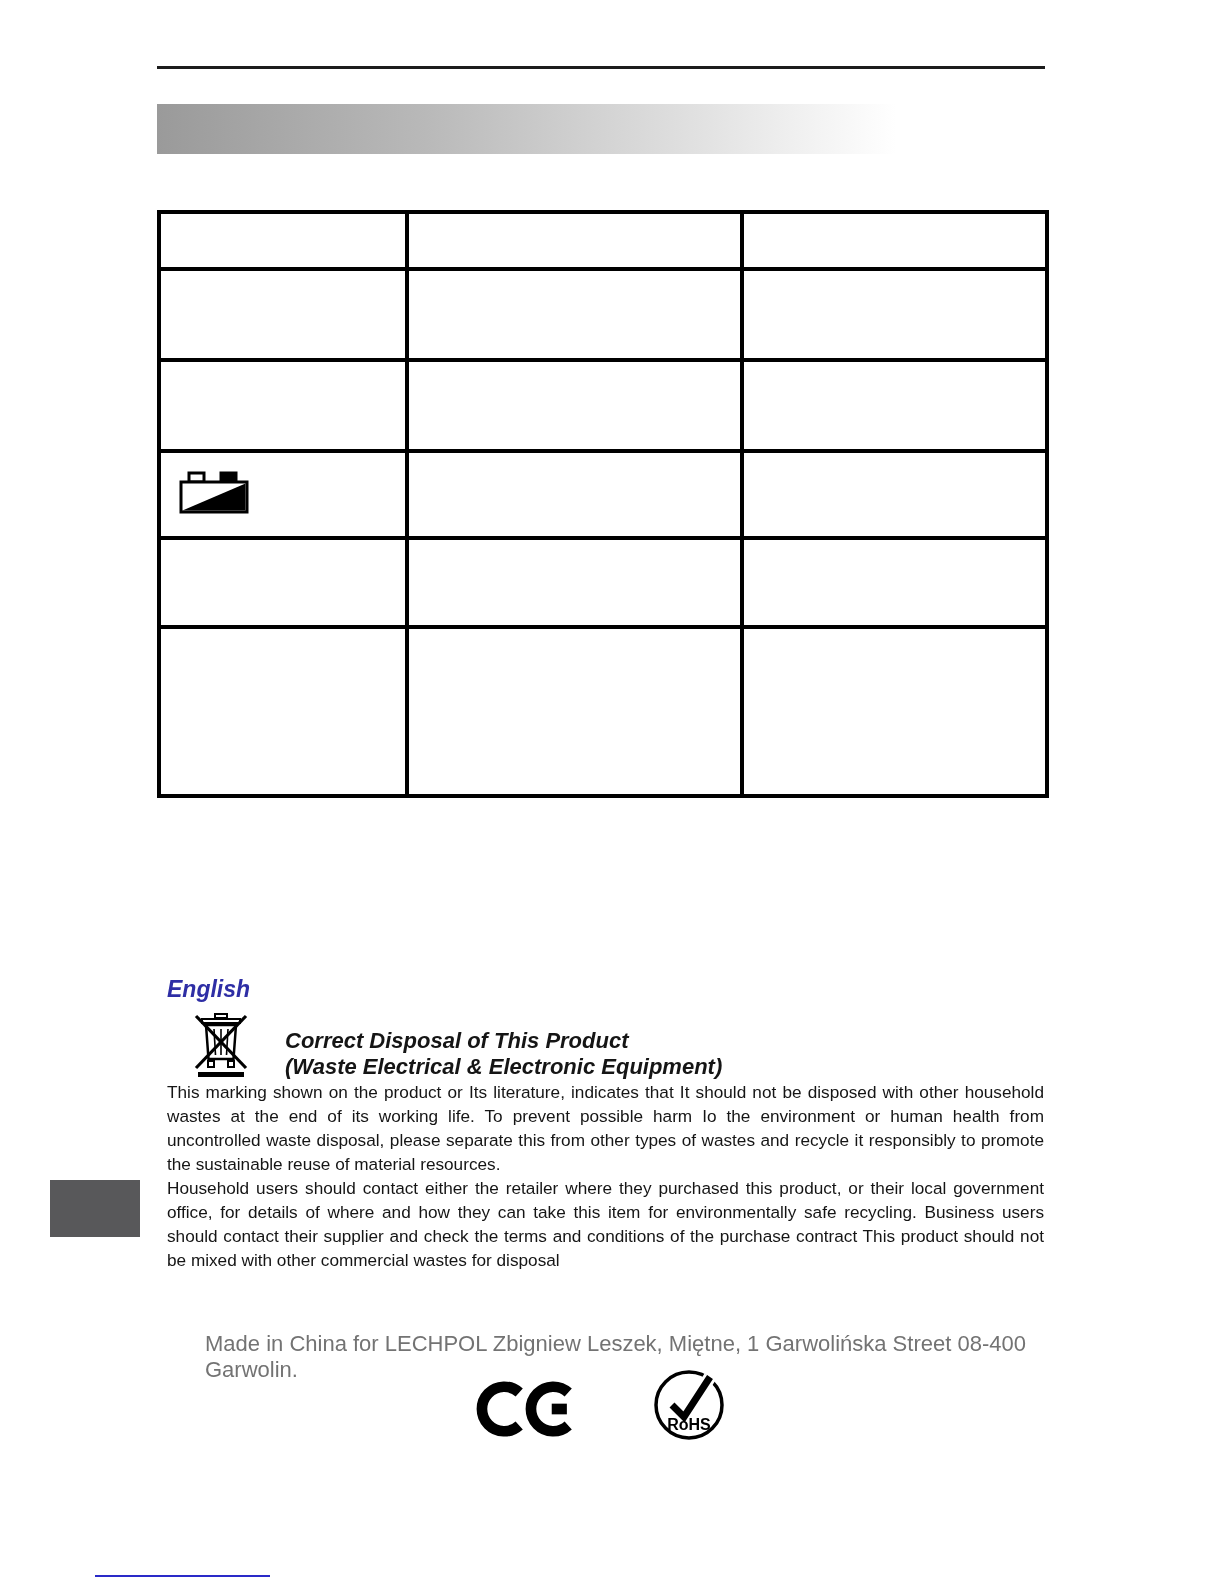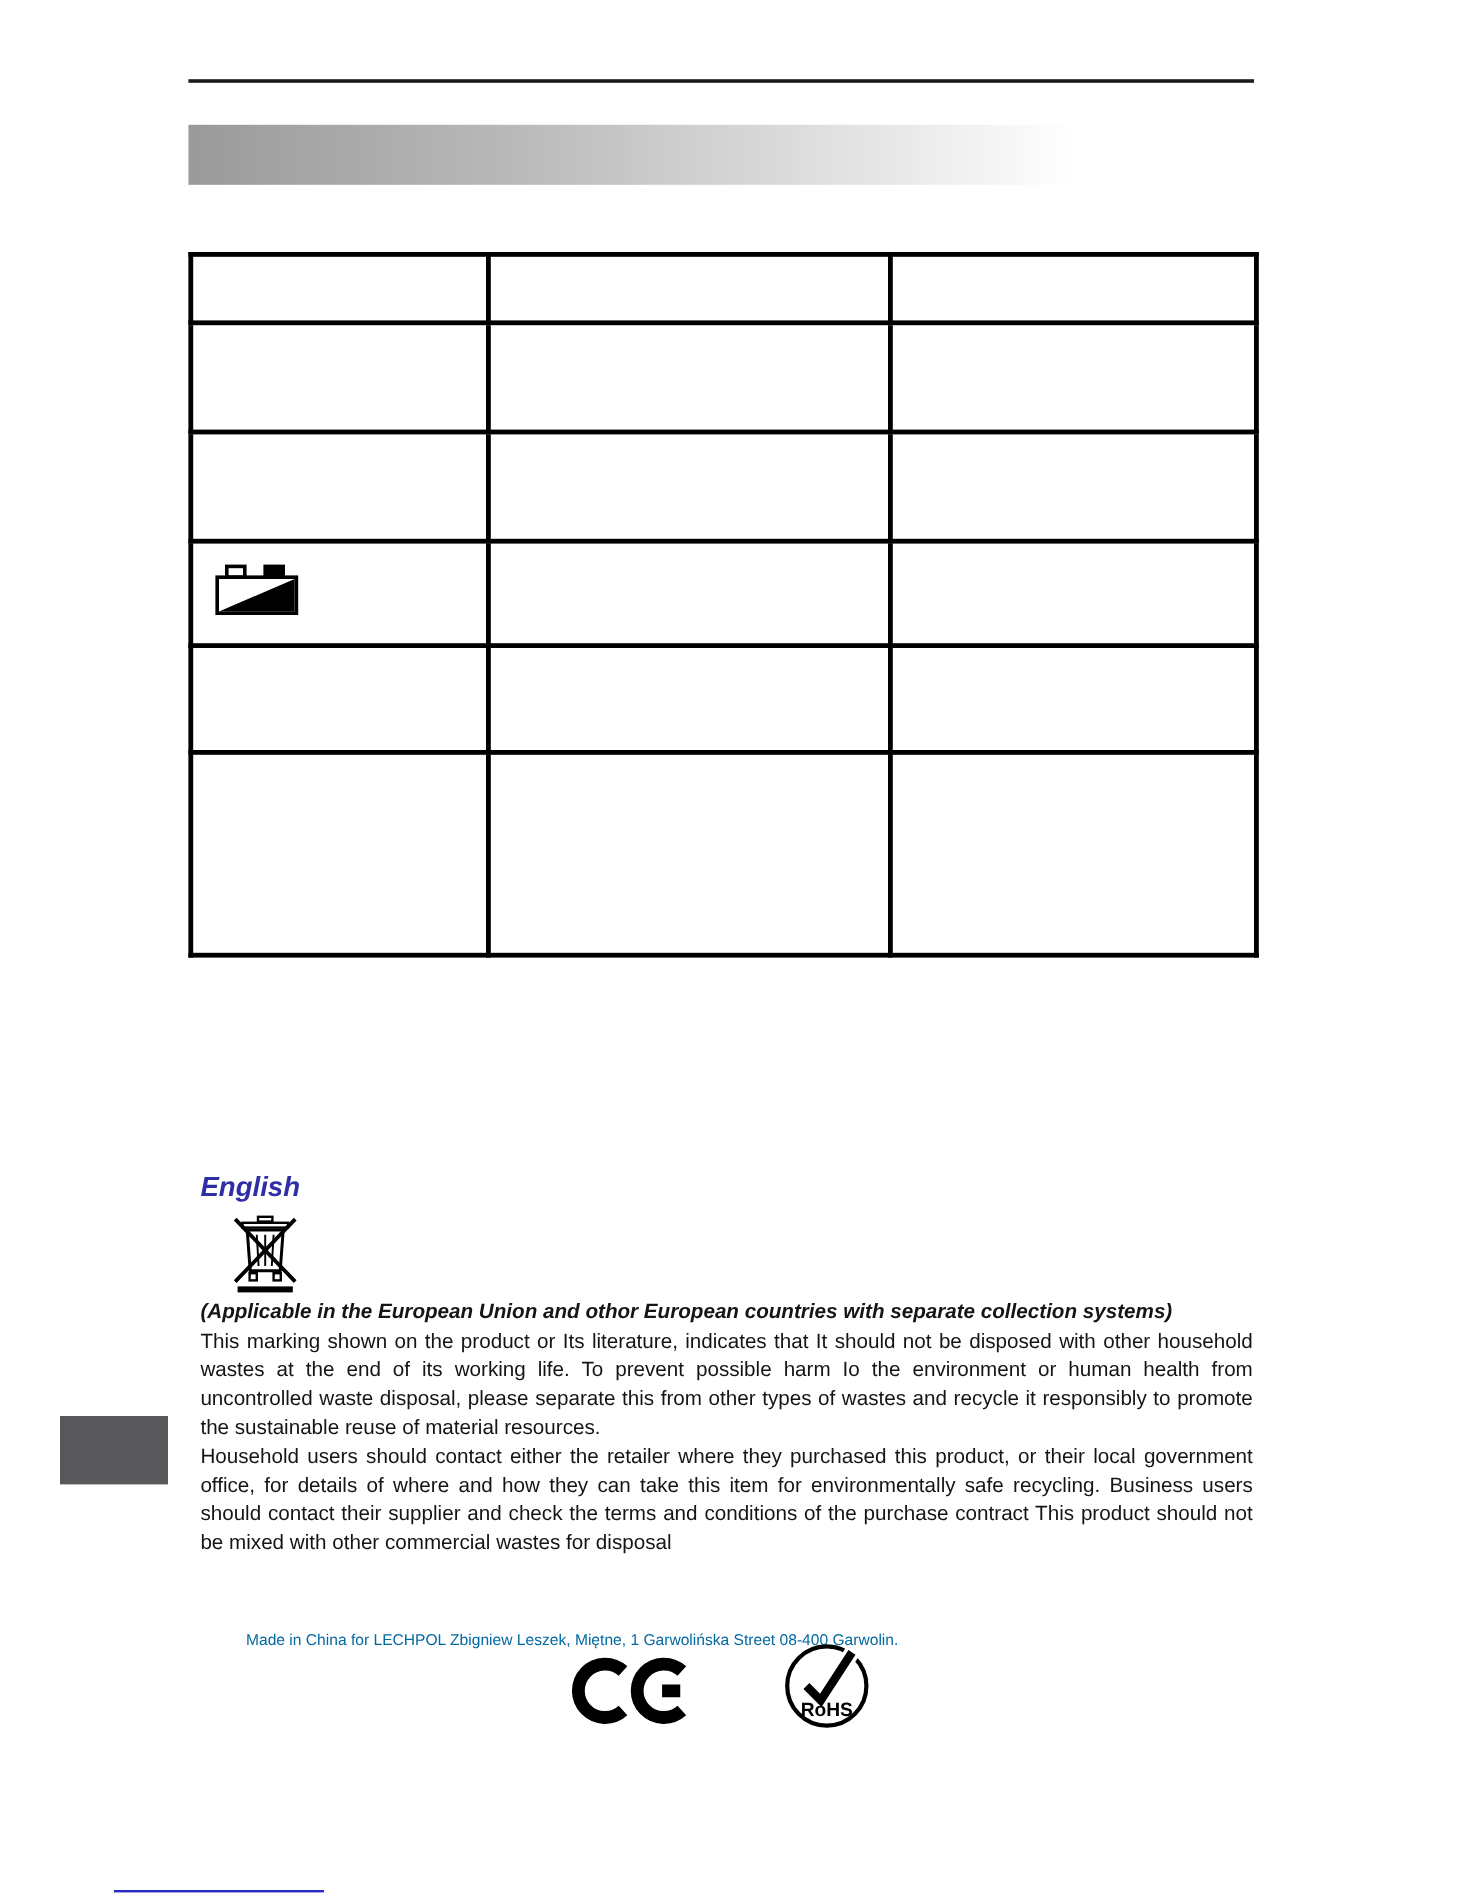--- a/index.html
+++ b/index.html
@@ -52,22 +52,22 @@
     position:absolute;left:167px;top:1080px;width:877px;
     font-size:17.2px;line-height:24px;color:#151515;
   }
   .body-block .subtitle{
     font-weight:bold;font-style:italic;margin:0 0 1px 0;
   }
   .body-block p.body-par{
     margin:0;text-align:justify;
   }
   .made-in{
-    position:absolute;left:167px;top:1359px;width:877px;
-    font-size:13px;color:#0369a1;padding-left:38px;box-sizing:border-box;
+    position:absolute;left:167px;top:1331px;width:877px;
+    font-size:22px;color:#737373;padding-left:38px;box-sizing:border-box;
   }
   .gray-block{
     position:absolute;left:50px;top:1180px;width:90px;height:57px;background:#58585a;
   }
   .ce-mark{
     position:absolute;left:476px;top:1368px;width:98px;height:82px;
   }
   .rohs-mark{
     position:absolute;left:652px;top:1368px;width:74px;height:74px;
   }
@@ -141,23 +141,26 @@
     <line x1="21" y1="17" x2="22.5" y2="43" stroke="#000" stroke-width="1.6"></line>
     <line x1="28" y1="17" x2="28" y2="43" stroke="#000" stroke-width="1.6"></line>
     <line x1="35" y1="17" x2="33.5" y2="43" stroke="#000" stroke-width="1.6"></line>
     <rect x="15" y="49" width="6" height="6" fill="none" stroke="#000" stroke-width="2"></rect>
     <rect x="35" y="49" width="6" height="6" fill="none" stroke="#000" stroke-width="2"></rect>
     <line x1="3" y1="4" x2="53" y2="56" stroke="#000" stroke-width="3.2"></line>
     <line x1="53" y1="4" x2="3" y2="56" stroke="#000" stroke-width="3.2"></line>
     <rect x="5" y="60" width="46" height="5" fill="#000"></rect>
   </svg>
 
+  <div class="disposal-title">
+    <div>Correct Disposal of This Product</div>
+    <div>(Waste Electrical &amp; Electronic Equipment)</div>
+  </div>
 
   <div class="body-block">
-    <p class="subtitle">(Applicable in the European Union and othor European countries with separate collection systems)</p>
     <p class="body-par">This marking shown on the product or Its literature, indicates that It should not be disposed with other household wastes at the end of its working life. To prevent possible harm Io the environment or human health from uncontrolled waste disposal, please separate this from other types of wastes and recycle it responsibly to promote the sustainable reuse of material resources.</p>
     <p class="body-par">Household users should contact either the retailer where they purchased this product, or their local government office, for details of where and how they can take this item for environmentally safe recycling. Business users should contact their supplier and check the terms and conditions of the purchase contract This product should not be mixed with other commercial wastes for disposal</p>
   </div>
 
   <div class="gray-block"></div>
 
   <div class="made-in">Made in China for LECHPOL Zbigniew Leszek, Miętne, 1 Garwolińska Street 08-400 Garwolin.</div>
 
   <svg class="ce-mark" viewBox="0 0 110 70" xmlns="http://www.w3.org/2000/svg">
     <path d="M 48.5 16.5 A 25 25 0 1 0 48.5 53.5" fill="none" stroke="#000" stroke-width="12"></path>

